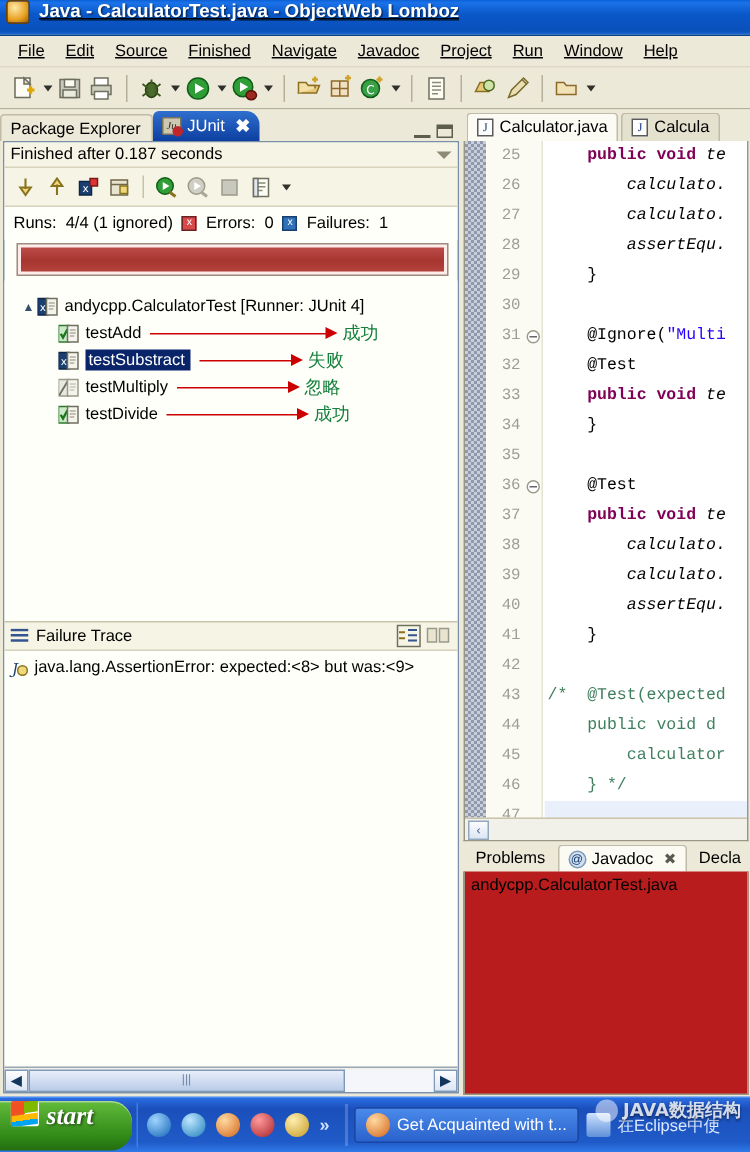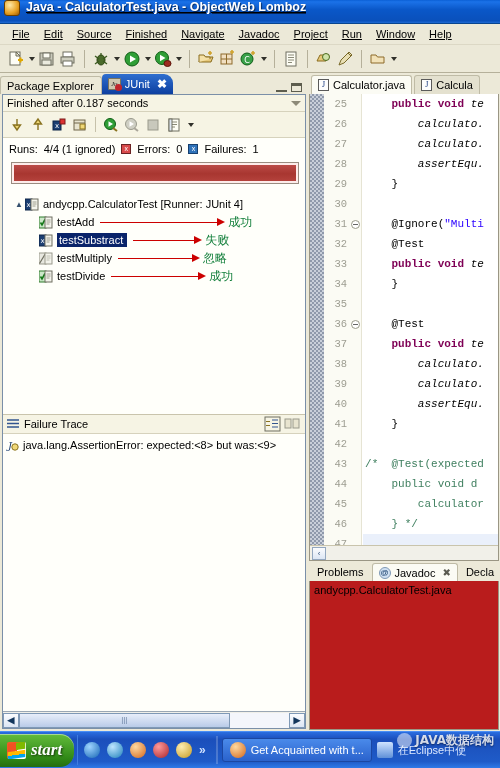--- a/index.html
+++ b/index.html
@@ -285,24 +285,24 @@
   }
 
   
   .taskbar {
     position: absolute; left: 0; bottom: 0; width: 500px; height: 37px;
     background: linear-gradient(to bottom,#2a6ee0 0%,#245fd0 9%,#1b4fbb 20%,#1f5bc8 82%,#2f7ae8 100%);
     border-top: 1px solid #4a8ef5;
     display: flex; align-items: center;
   }
   .startbtn {
-    height: 33px; width: 74px; margin: 2px 0 2px 0; flex: none;
+    height: 33px; width: 88px; margin: 2px 0 2px 0; flex: none;
     background: linear-gradient(to bottom,#63bc3a 0%,#4aa32a 35%,#2f8716 75%,#246d10 100%);
     border-radius: 0 14px 14px 0;
-    display: flex; align-items: center; gap: 5px; padding-left: 7px;
+    display: flex; gap: 5px; padding-left: 7px;
     box-shadow: inset 0 1px 0 rgba(255,255,255,.45);
   }
   .flag {
     width: 19px; height: 17px; flex: none; border-radius: 2px;
     background:
       linear-gradient(to bottom right, #f05a28 0 50%, transparent 0) ,
       #fff;
     position: relative; overflow: hidden;
   }
   .flag:before {

